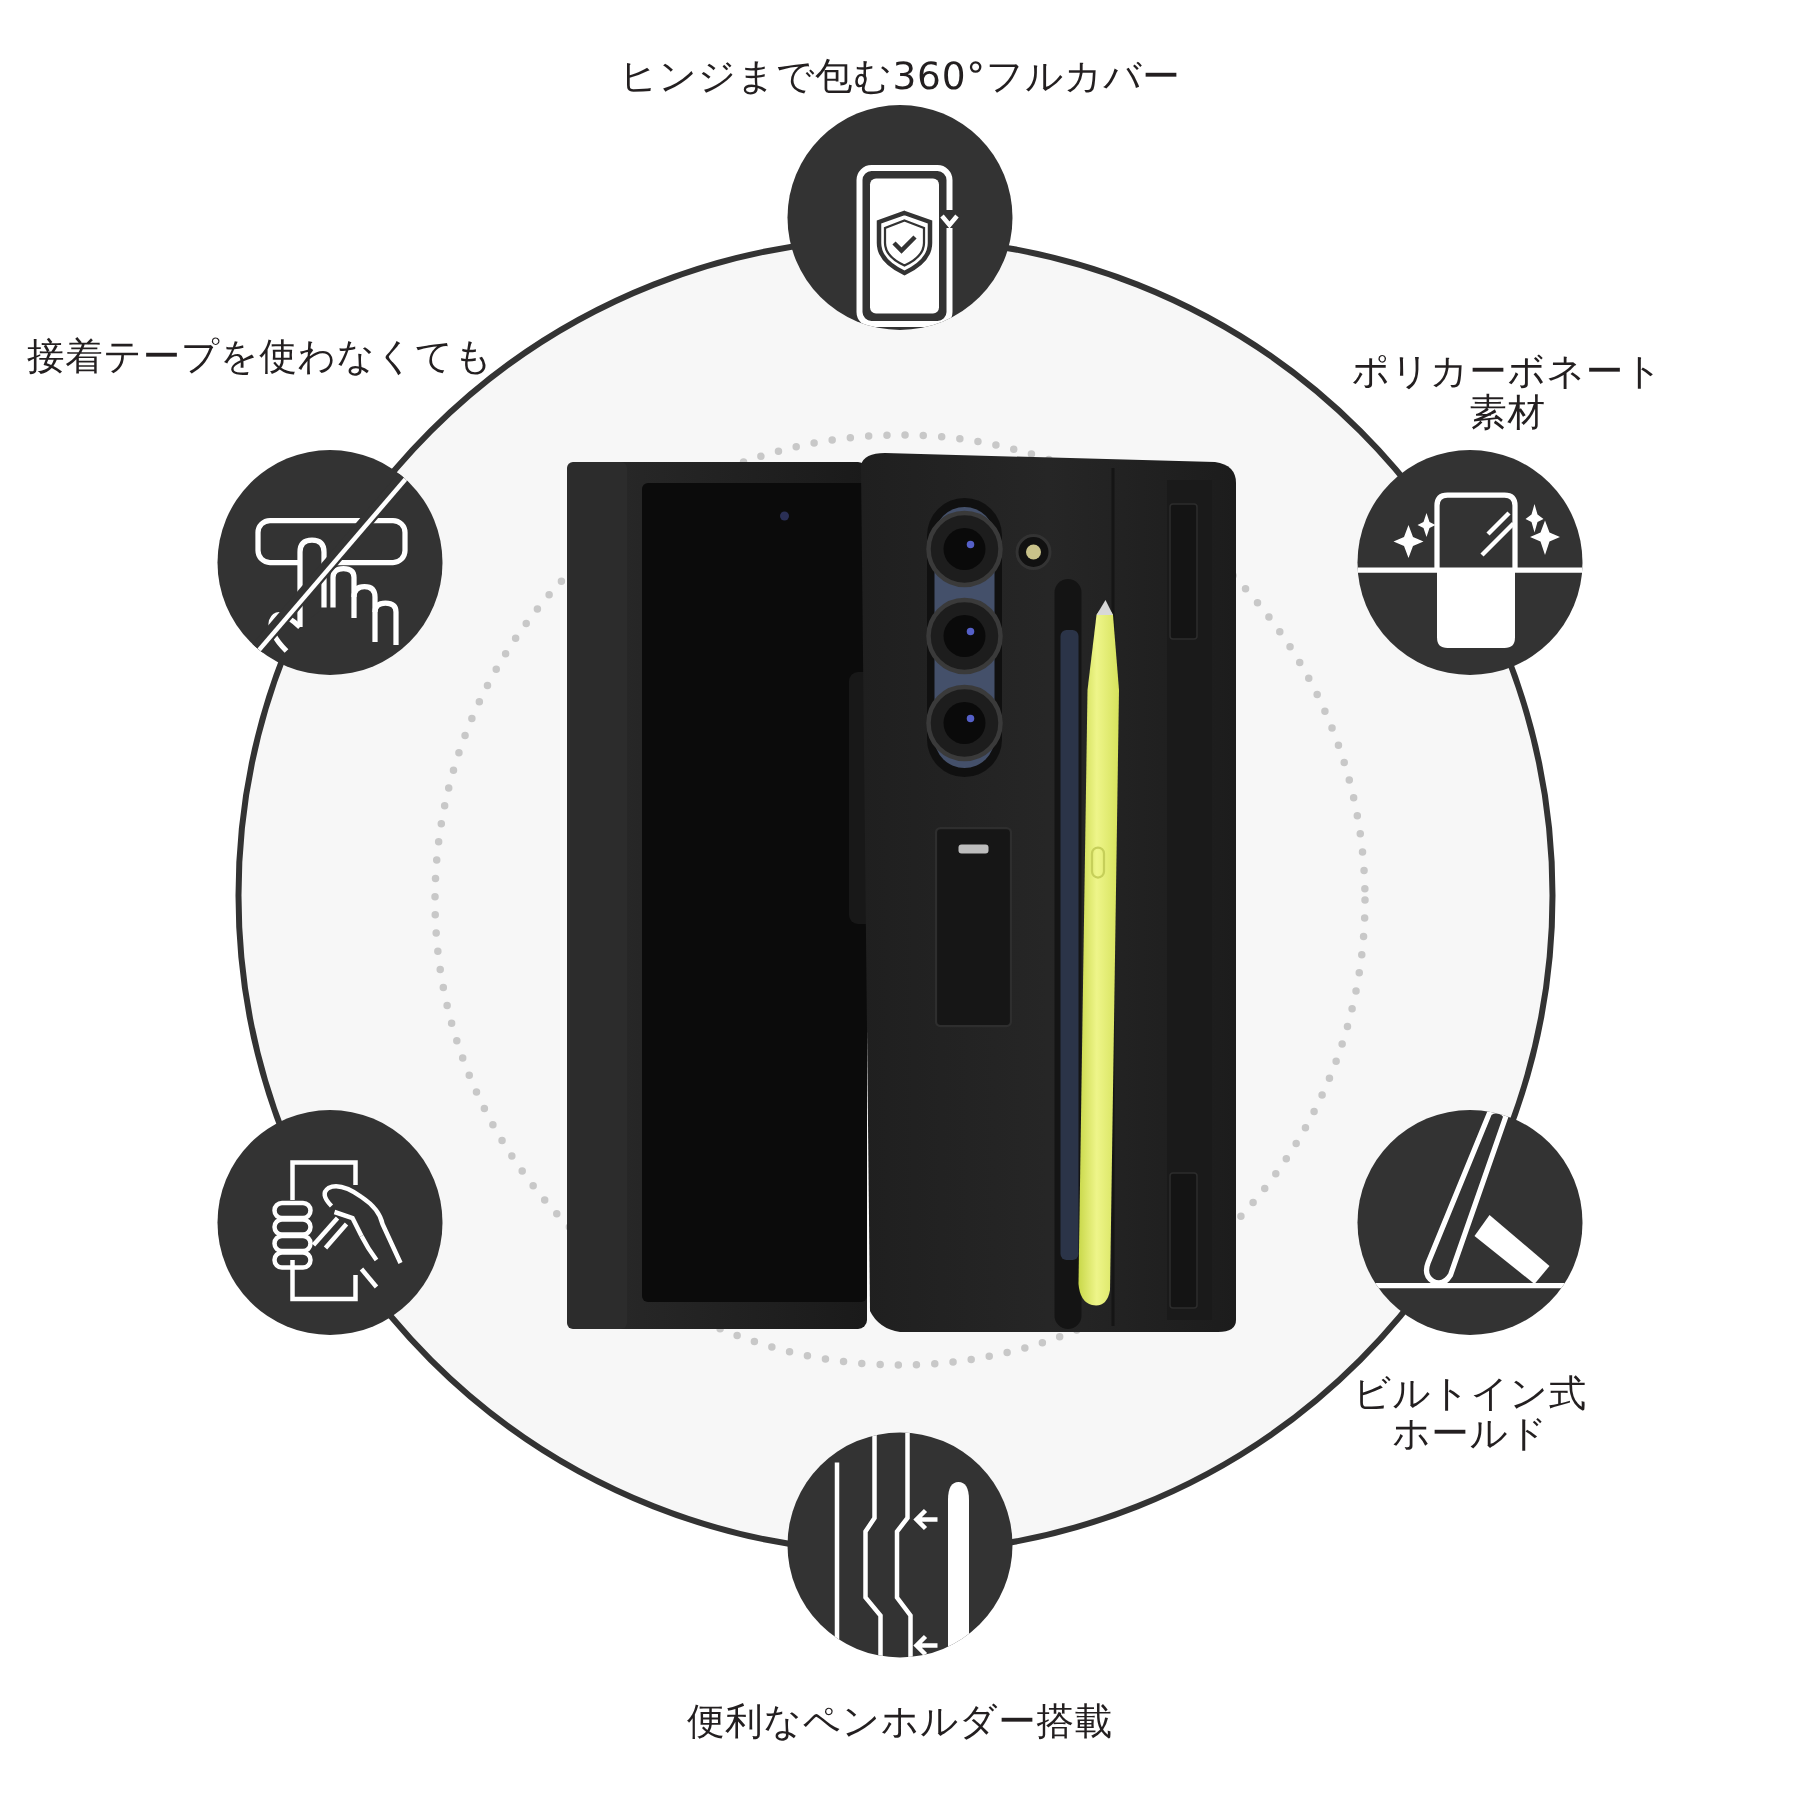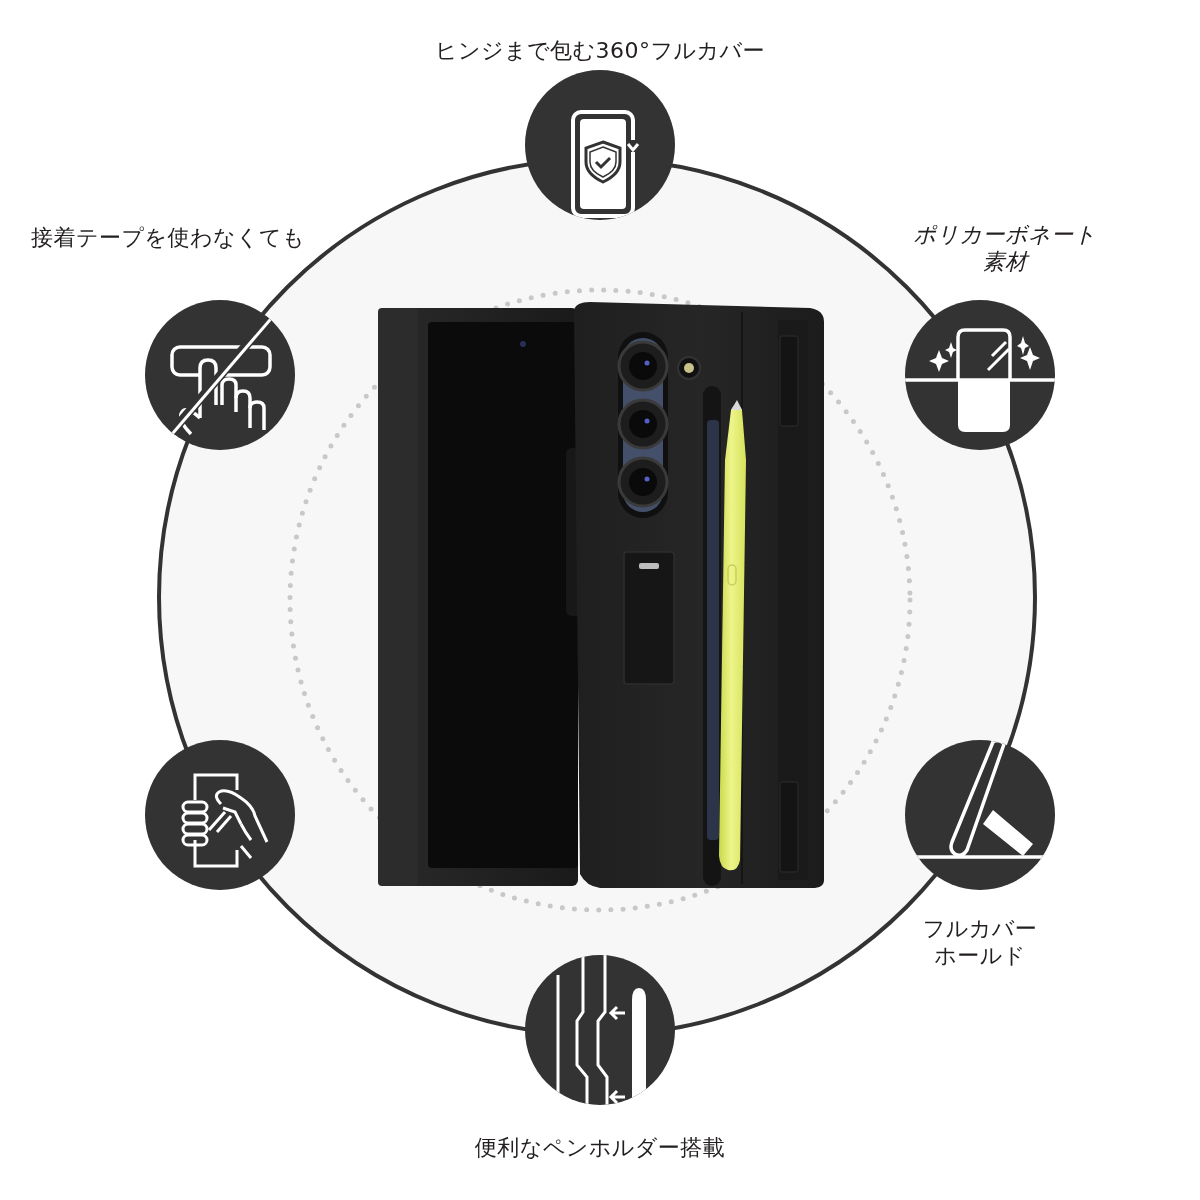--- a/index.html
+++ b/index.html
@@ -4,21 +4,21 @@
 <style>
   html, body { margin:0; padding:0; }
   body { width:1200px; height:1200px; background:#ffffff; position:relative; overflow:hidden;
          font-family:"DejaVu Sans", "Liberation Sans", sans-serif; color:#231f20; }
   .stage { position:absolute; left:0; top:0; width:1200px; height:1200px; }
   .big-ring { position:absolute; left:157px; top:157px; width:880px; height:880px; border-radius:50%;
               box-sizing:border-box; border:4px solid #333333; background:#f7f7f7; }
   .dots { position:absolute; left:0; top:0; }
   .feature-icon { position:absolute; width:150px; height:150px; border-radius:50%; background:#333333; overflow:hidden; }
   .feature-icon svg { position:absolute; left:0; top:0; }
-  .label { position:absolute; font-size:22px; line-height:27px; text-align:center; white-space:nowrap; letter-spacing:0.5px; }
+  .label { position:absolute; font-size:25px; line-height:27px; text-align:center; white-space:nowrap; letter-spacing:0.5px; }
   .phone { position:absolute; left:0; top:0; }
 </style>
 </head>
 <body>
 
 <div class="stage">
 
   <div class="big-ring"></div>
 
   <svg class="dots" width="1200" height="1200">
@@ -159,25 +159,25 @@
       <path d="M100 142 L86 142 M92 136 L86 142 L92 148" fill="none" stroke="#fff" stroke-width="3"></path>
     </svg>
   </div>
 
   <div class="label" style="left:400px;top:37px;width:400px;">
     <div>ヒンジまで包む360°フルカバー</div>
   </div>
   <div class="label" style="left:18px;top:224px;width:300px;">
     <div>接着テープを使わなくても</div>
   </div>
-  <div class="label" style="left:900px;top:221px;width:210px;font-style:italic;">
+  <div class="label" style="left:900px;top:234px;width:210px;">
     <div>ポリカーボネート</div>
     <div>素材</div>
   </div>
   <div class="label" style="left:895px;top:915px;width:170px;">
-    <div>フルカバー</div>
+    <div>ビルトイン式</div>
     <div>ホールド</div>
   </div>
   <div class="label" style="left:400px;top:1134px;width:400px;">
     <div>便利なペンホルダー搭載</div>
   </div>
 
 </div>
 
 </body></html>

